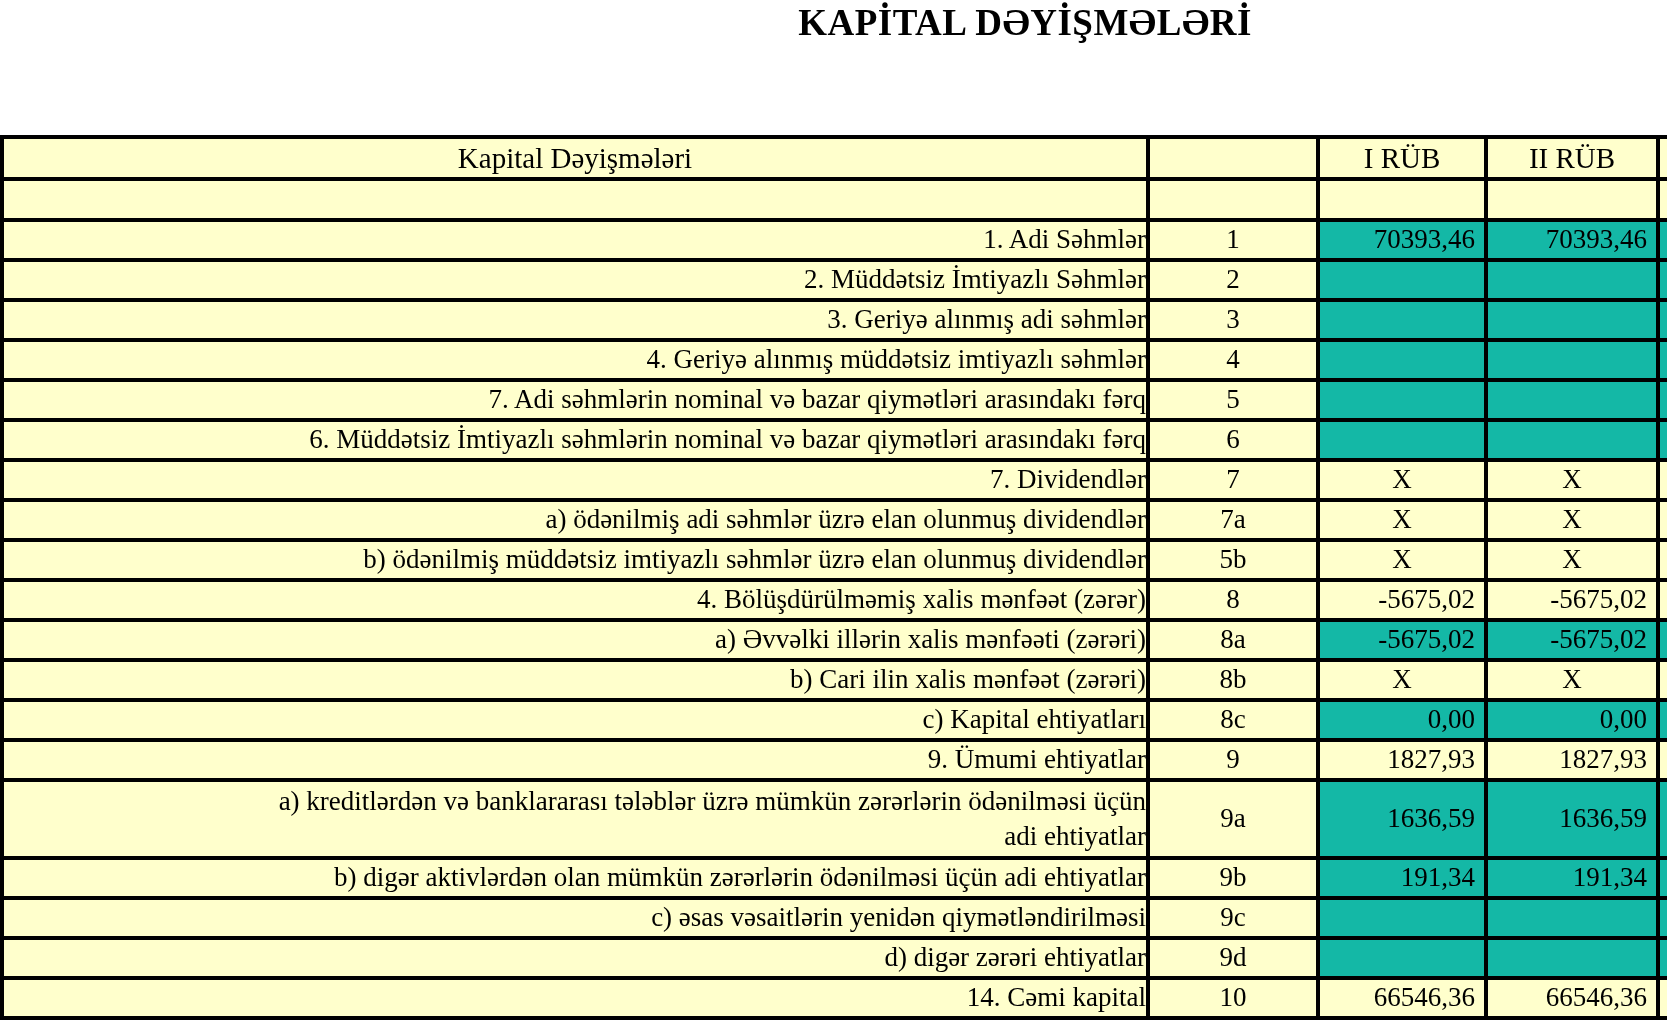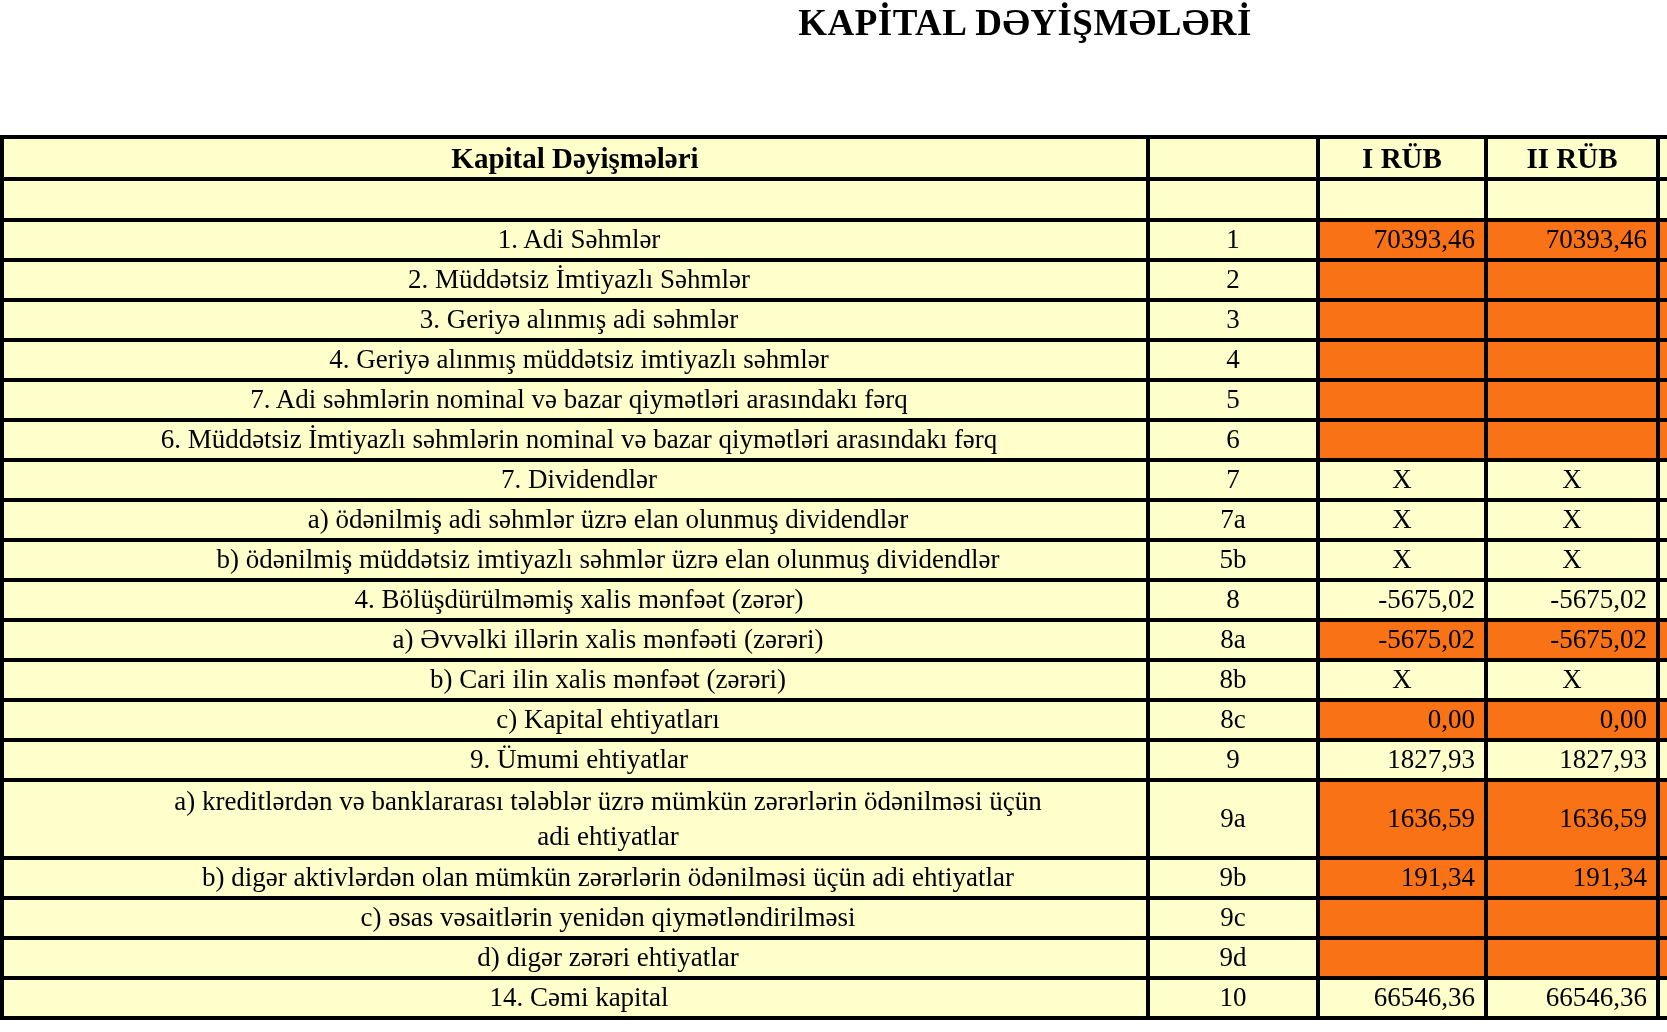--- a/index.html
+++ b/index.html
@@ -45,40 +45,40 @@
     padding: 0;
     overflow: hidden;
     vertical-align: middle;
   }
   tr.h-header td { height: 38px; }
   tr.h-empty  td { height: 37px; }
   tr.h-data   td { height: 36px; }
   tr.h-tall   td { height: 74px; }
 
   td.c-header {
-    font-weight: bold;
+    font-weight: normal;
     text-align: center;
     font-size: 29px;
   }
   td.c-label {
-    text-align: center;
+    text-align: right;
     padding-left: 8px;
     white-space: pre-line;
   }
   td.c-label.indent { padding-left: 66px; }
   td.c-num { text-align: center; }
   td.c-val {
     text-align: right;
     padding-right: 9px;
   }
   td.c-val.center {
     text-align: center;
     padding-right: 0;
   }
-  td.bg-white { background: #f97316; }
+  td.bg-white { background: #14b8a6; }
 </style>
 </head>
 <body>
 
 <div class="page-title">KAPİTAL DƏYİŞMƏLƏRİ</div>
 
 <div class="table-wrap">
   <table>
     <colgroup>
       <col style="width:1146px">

